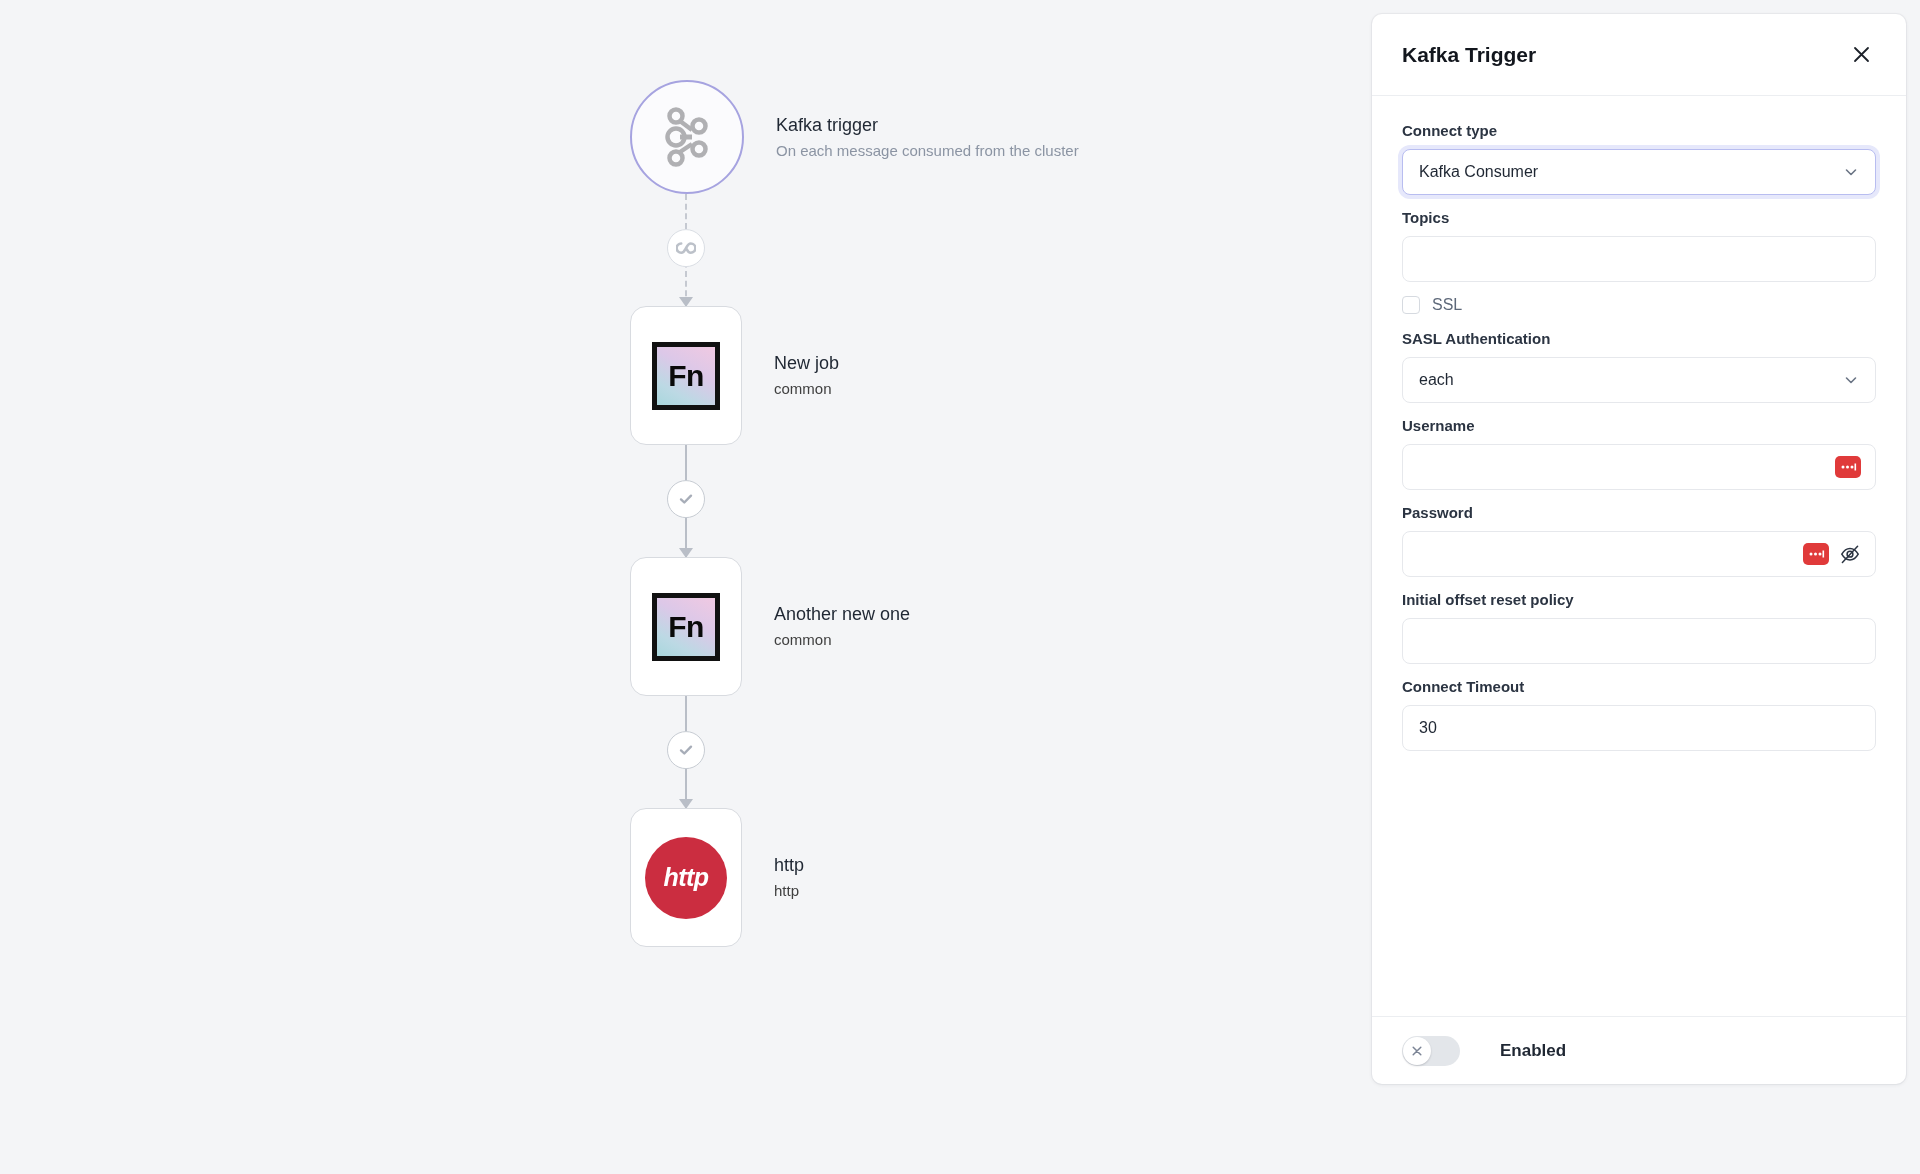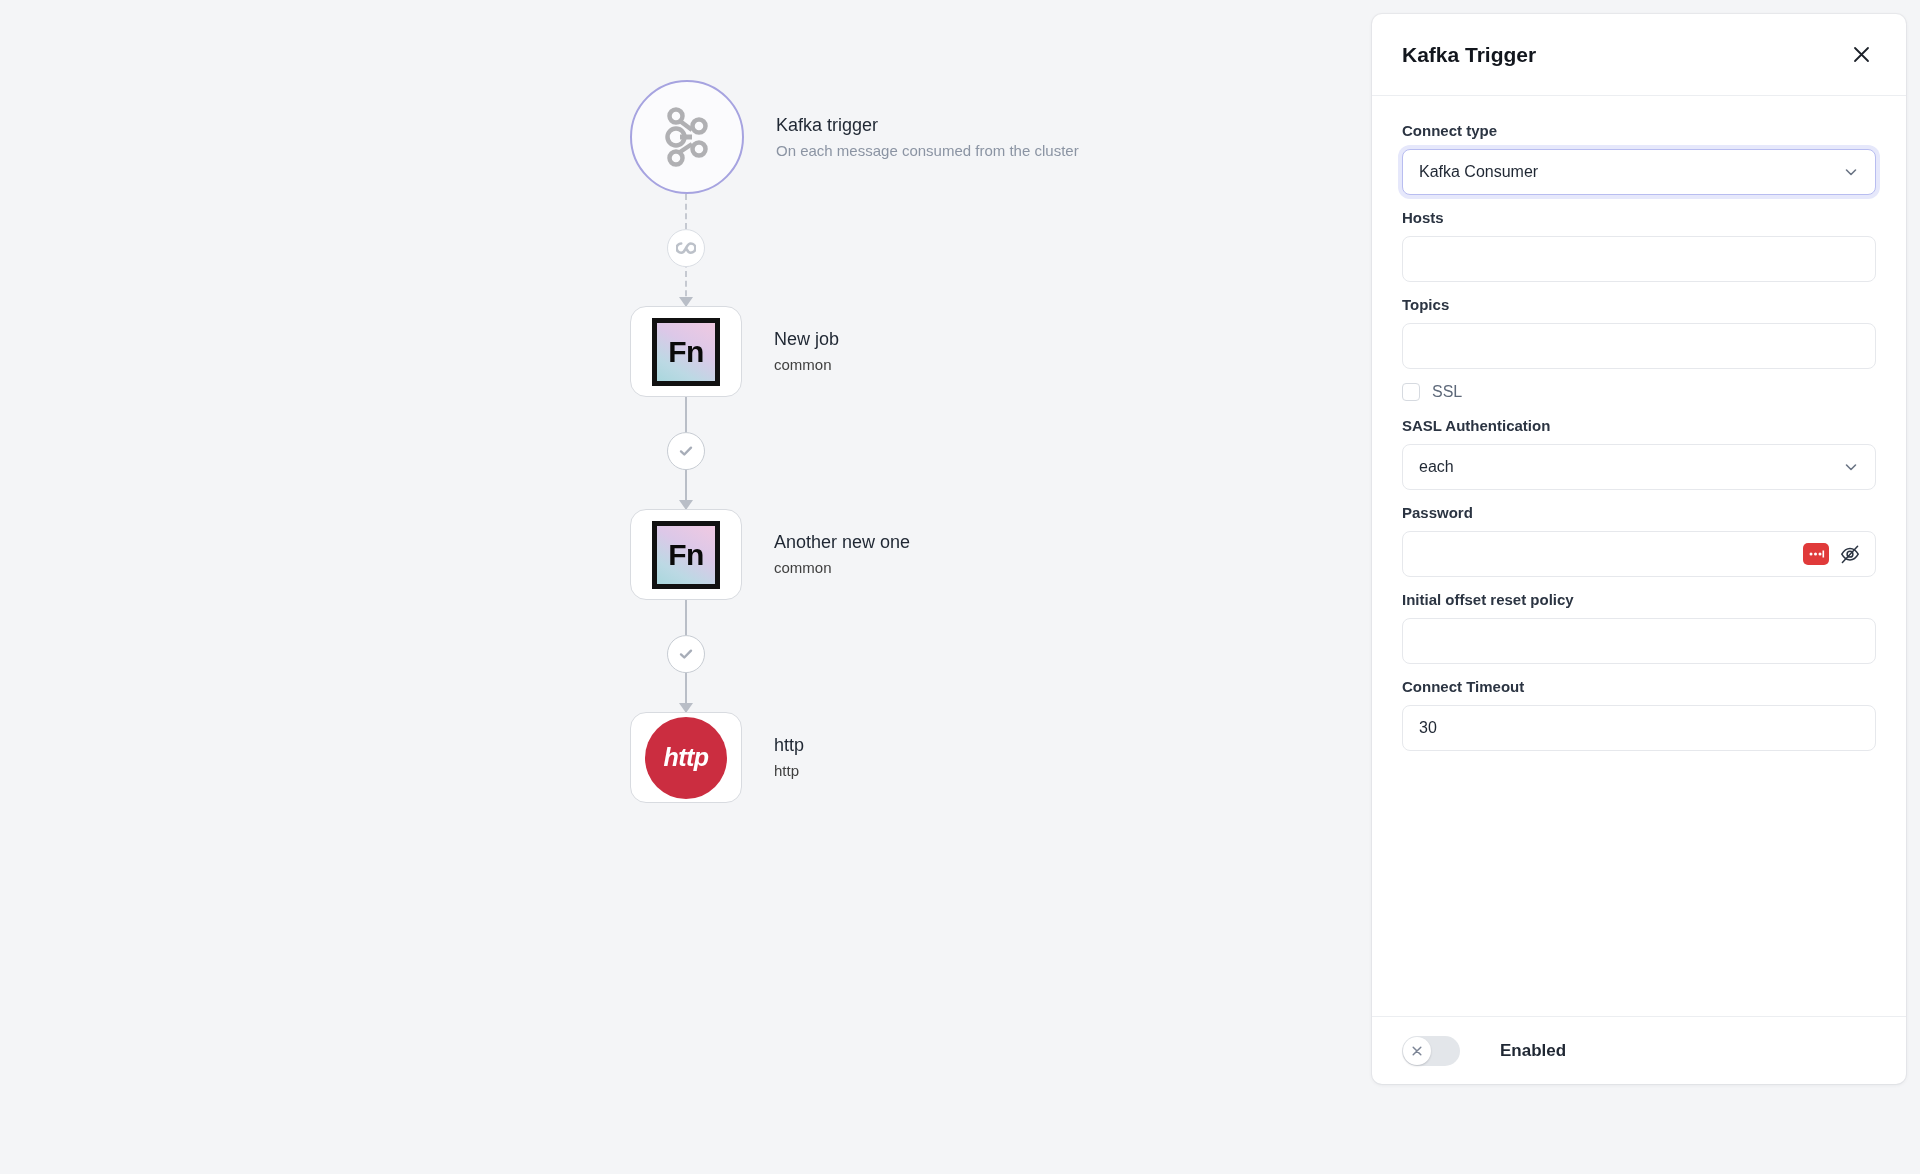--- a/index.html
+++ b/index.html
@@ -26,21 +26,21 @@
   .trigger-circle {
     width: 114px; height: 114px; border-radius: 50%;
     background: #fbfbfd; border: 2px solid #a6a3e0;
     display: flex; align-items: center; justify-content: center;
     flex: 0 0 auto;
   }
   .kafka-logo { width: 58px; height: 62px; display: block; }
 
   
   .node-card {
-    width: 112px; height: 91px; border-radius: 16px;
+    width: 112px; height: 139px; border-radius: 16px;
     background: #ffffff; border: 1px solid #d8dbe0;
     display: flex; align-items: center; justify-content: center;
     flex: 0 0 auto;
   }
   .fn-icon {
     width: 68px; height: 68px;
     border: 5px solid #111111;
     background: linear-gradient(210deg, #f0c9e2 0%, #dcc8e8 40%, #bcd9e4 75%, #a9d7dd 100%);
     display: flex; align-items: center; justify-content: center;
     font-family: "Liberation Sans", sans-serif;
@@ -271,26 +271,20 @@
       <div class="field">
         <label class="field-label">Connect type</label>
         <div class="ctrl select focused">
           <span>Kafka Consumer</span>
           <svg class="chev" width="16" height="16" viewBox="0 0 16 16">
             <path d="M3.5 6 L8 10.5 L12.5 6" fill="none" stroke="#6b7585" stroke-width="1.6" stroke-linecap="round" stroke-linejoin="round"></path>
           </svg>
         </div>
       </div>
 
-      <div class="field">
-        <label class="field-label">Hosts</label>
-        <div class="ctrl">
-          <span></span>
-        </div>
-      </div>
 
       <div class="field">
         <label class="field-label">Topics</label>
         <div class="ctrl">
           <span></span>
         </div>
       </div>
 
       <div class="check-row">
         <div class="checkbox"></div>
@@ -300,20 +294,36 @@
       <div class="field">
         <label class="field-label">SASL Authentication</label>
         <div class="ctrl select">
           <span>each</span>
           <svg class="chev" width="16" height="16" viewBox="0 0 16 16">
             <path d="M3.5 6 L8 10.5 L12.5 6" fill="none" stroke="#6b7585" stroke-width="1.6" stroke-linecap="round" stroke-linejoin="round"></path>
           </svg>
         </div>
       </div>
 
+      <div class="field">
+        <label class="field-label">Username</label>
+        <div class="ctrl">
+          <span></span>
+          <span class="adorn">
+            <span class="var-badge">
+              <svg width="17" height="8" viewBox="0 0 17 8">
+                <circle cx="3" cy="4" r="1.5" fill="#ffffff"></circle>
+                <circle cx="7.5" cy="4" r="1.5" fill="#ffffff"></circle>
+                <circle cx="12" cy="4" r="1.5" fill="#ffffff"></circle>
+                <rect x="14.5" y="0.5" width="1.6" height="7" fill="#ffffff"></rect>
+              </svg>
+            </span>
+          </span>
+        </div>
+      </div>
 
       <div class="field">
         <label class="field-label">Password</label>
         <div class="ctrl">
           <span></span>
           <span class="adorn">
             <span class="var-badge">
               <svg width="17" height="8" viewBox="0 0 17 8">
                 <circle cx="3" cy="4" r="1.5" fill="#ffffff"></circle>
                 <circle cx="7.5" cy="4" r="1.5" fill="#ffffff"></circle>

